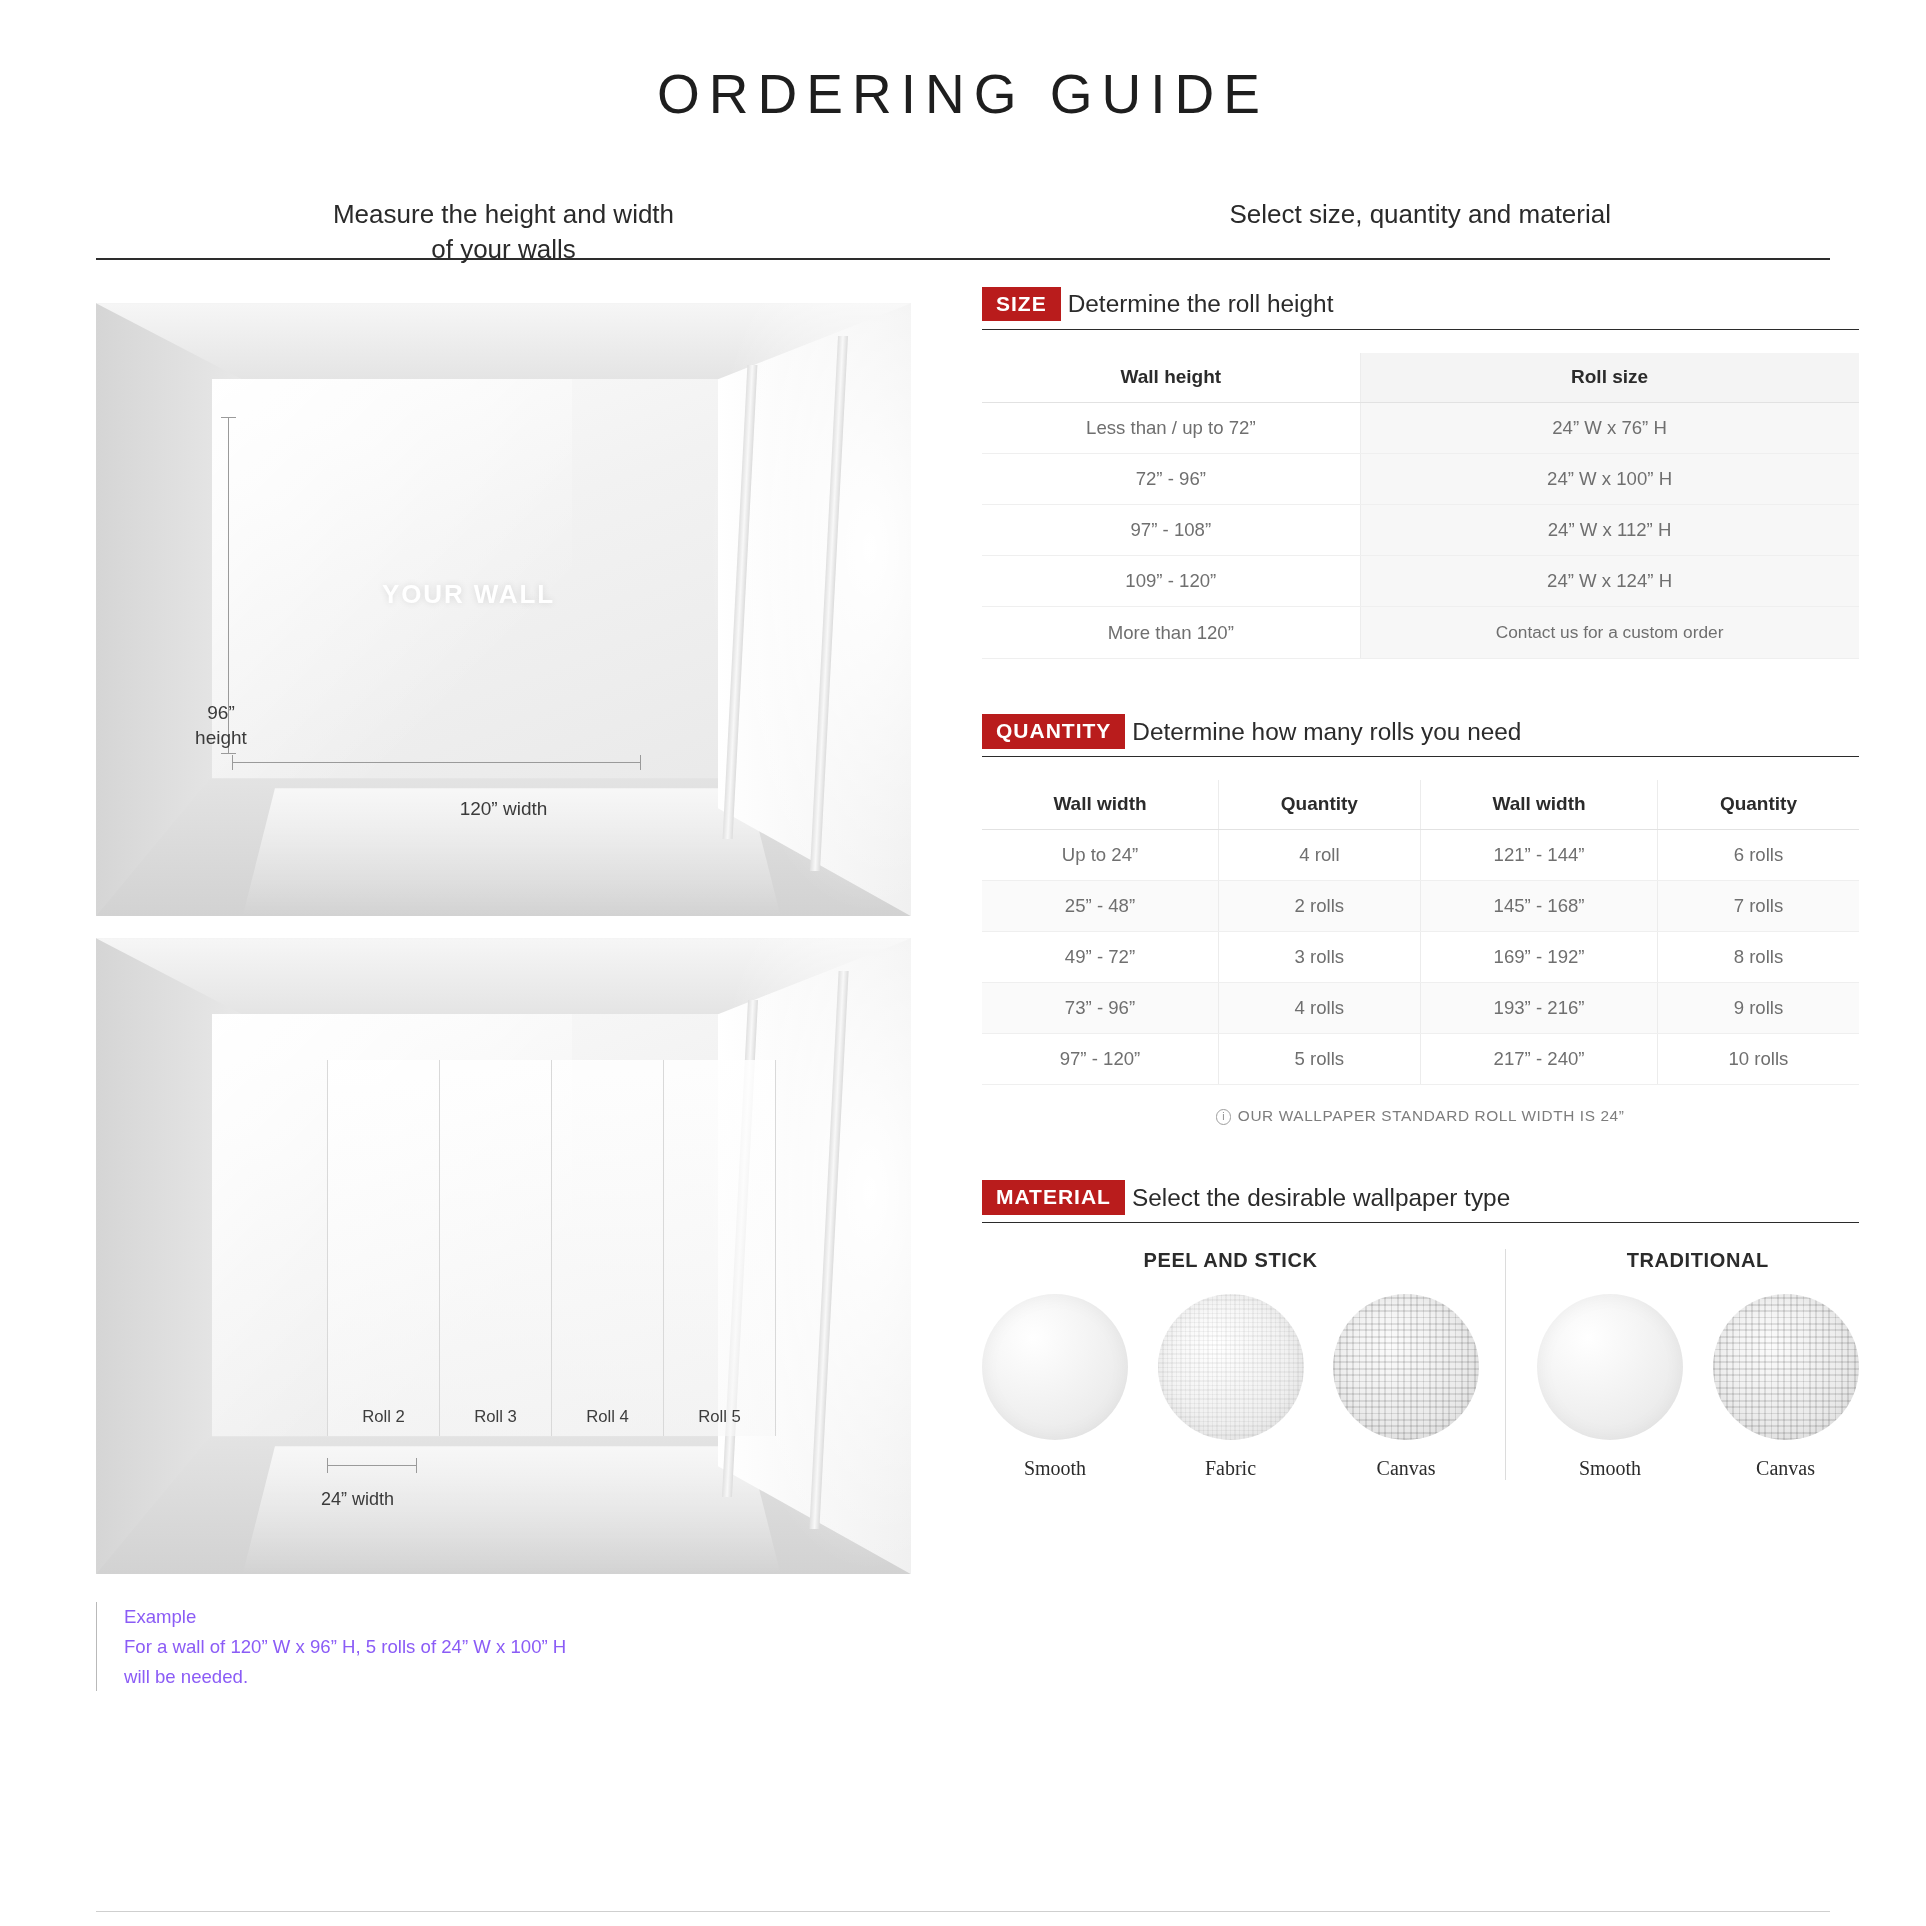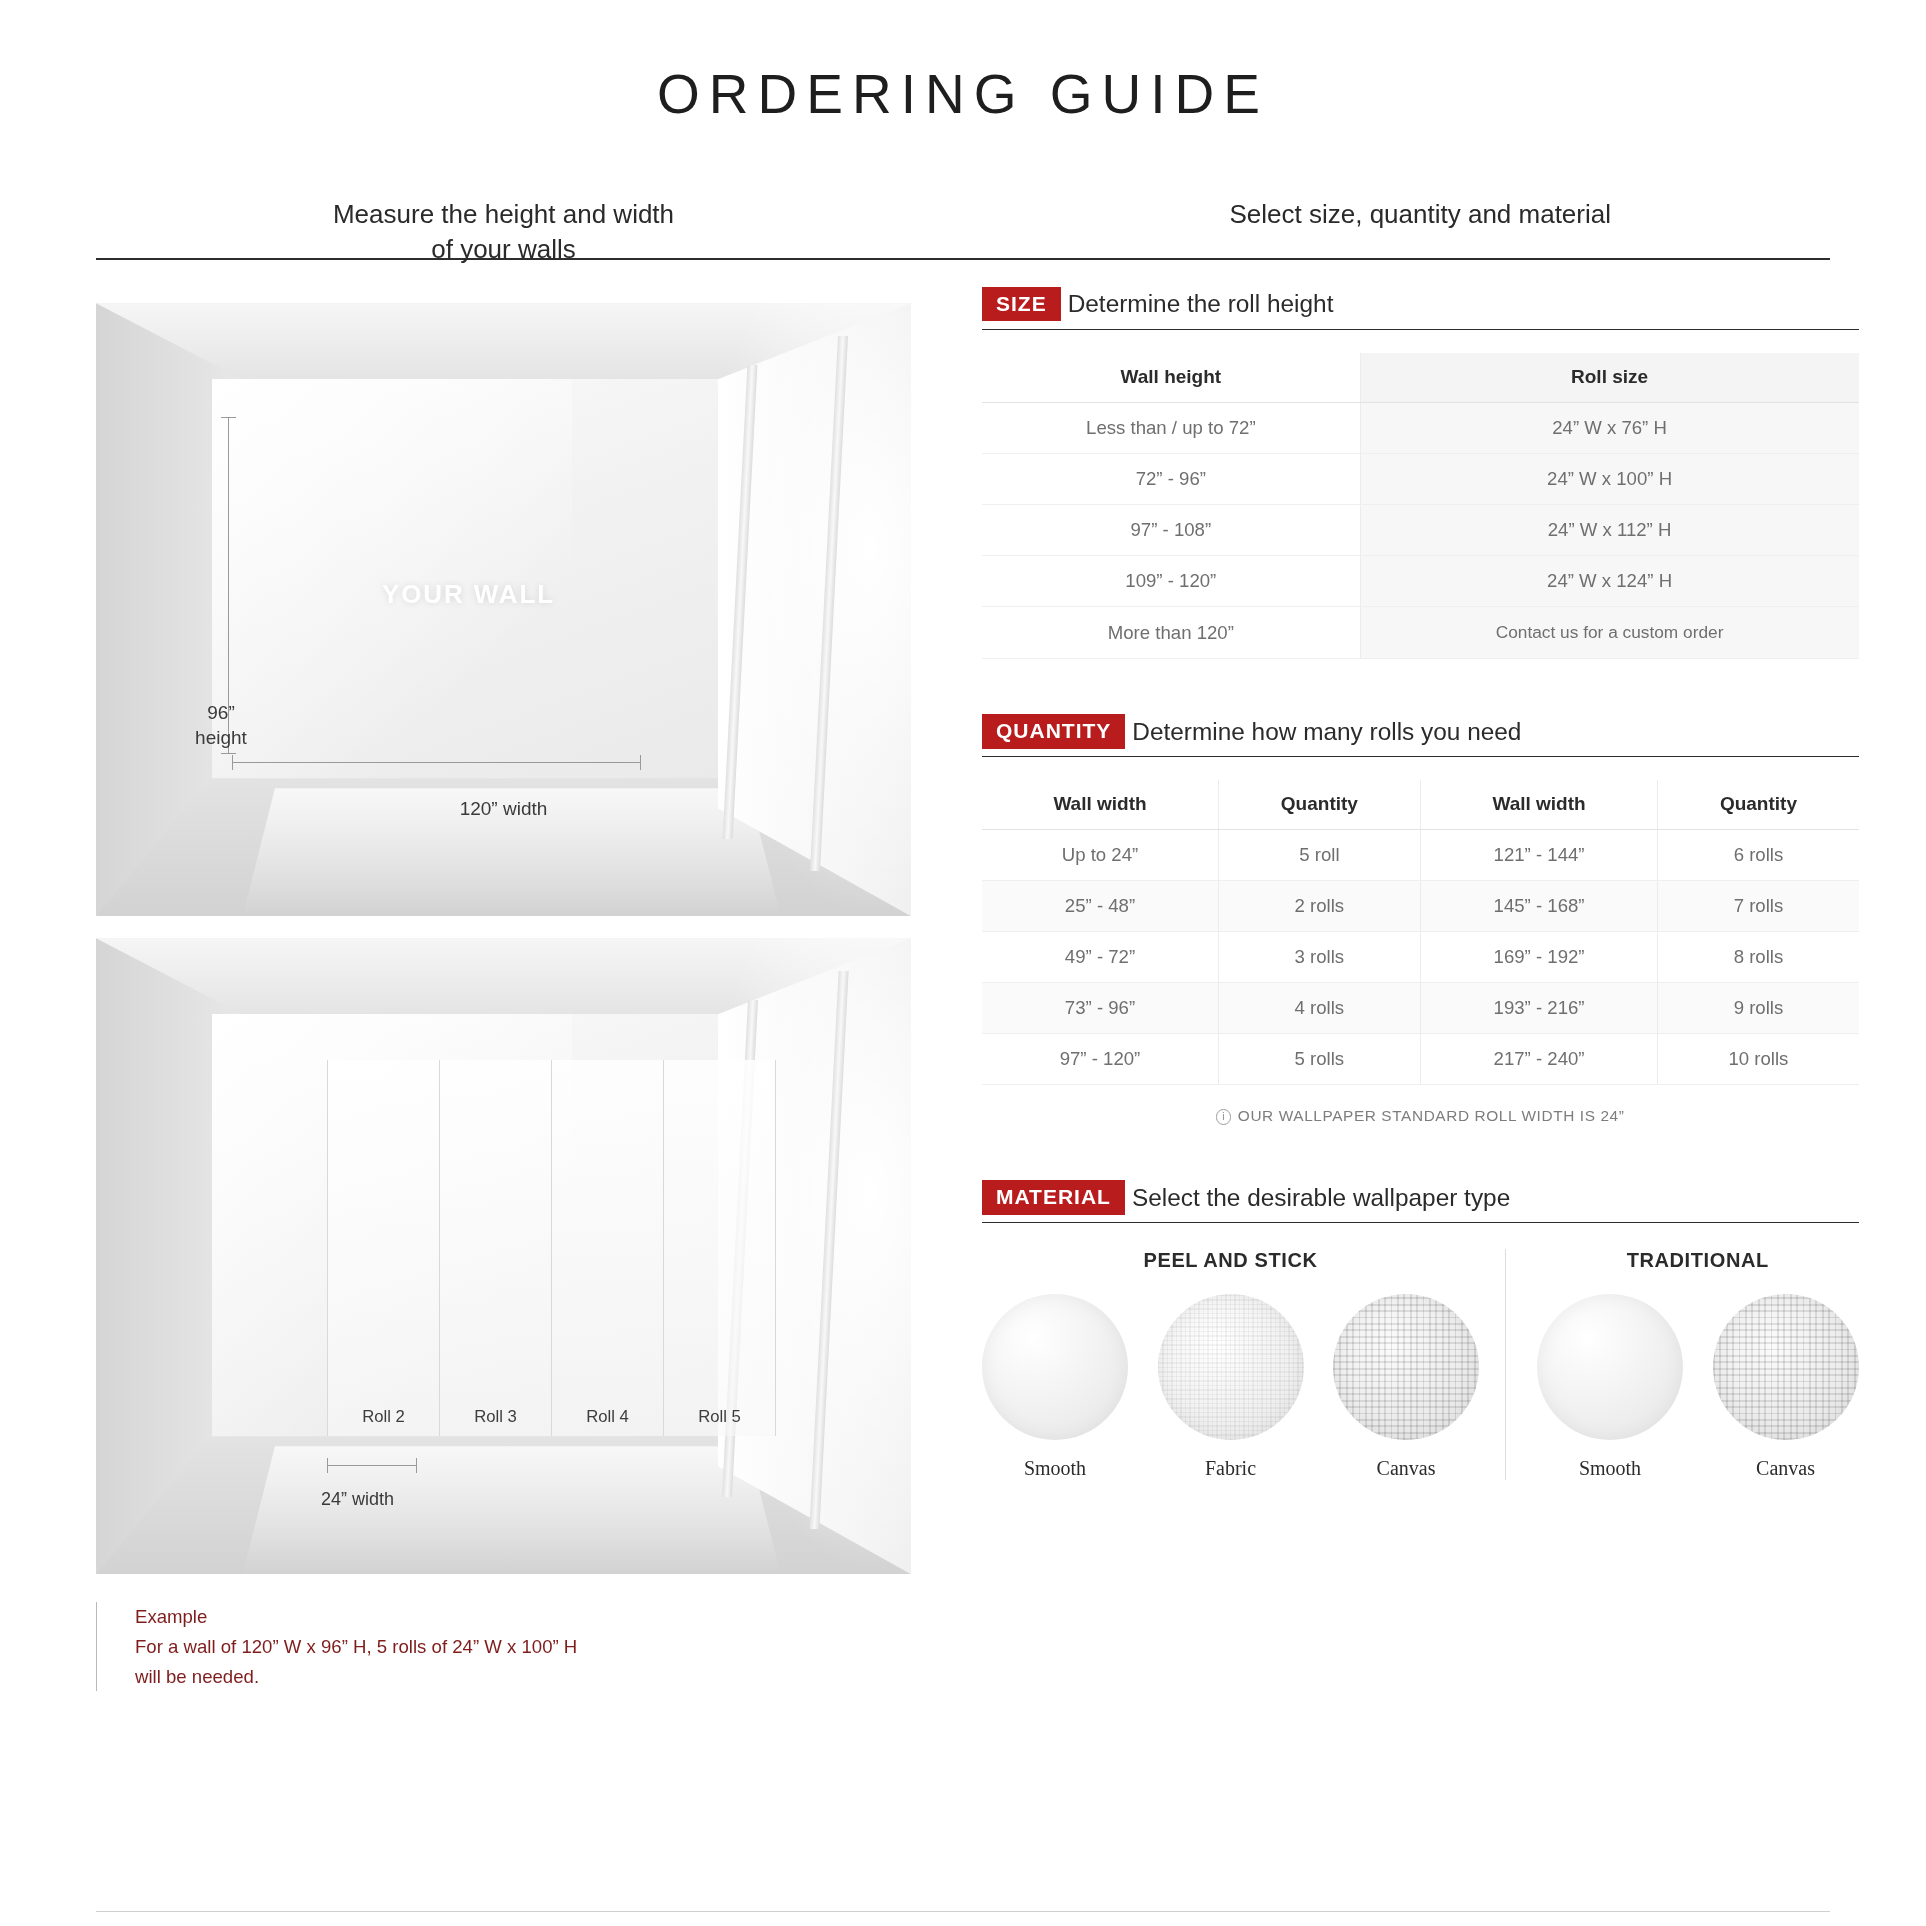--- a/index.html
+++ b/index.html
@@ -164,25 +164,25 @@
   }
   .dim-h2:before { left:0; }
   .dim-h2:after { right:0; }
   .dim-h2-label {
     position:absolute; left:225px; bottom:64px; font-size:18px; color:#3a3a3a;
   }
 
   
   .example {
     margin-top: 28px;
-    padding-left: 38px;
+    padding-left: 27px;
     border-left: 1.9px solid #b9b9b9;
     font-size: 18.6px;
     line-height: 1.6;
-    color: #7f1d1d;
+    color: #8b5cf6;
   }
 
   
   .sec { margin-bottom: 55px; }
   .sec-head {
     display:flex; align-items:center;
     border-bottom: 1.3px solid #2b2b2b;
     padding-bottom: 7.7px;
   }
   .chip {
@@ -395,21 +395,21 @@
             <tr>
               <th>Wall width</th>
               <th class="vline">Quantity</th>
               <th class="vline">Wall width</th>
               <th class="vline">Quantity</th>
             </tr>
           </thead>
           <tbody>
             <tr>
               <td>Up to 24”</td>
-              <td class="vline">5 roll</td>
+              <td class="vline">4 roll</td>
               <td class="vline">121” - 144”</td>
               <td class="vline">6 rolls</td>
             </tr>
             <tr class="alt">
               <td>25” - 48”</td>
               <td class="vline">2 rolls</td>
               <td class="vline">145” - 168”</td>
               <td class="vline">7 rolls</td>
             </tr>
             <tr>

